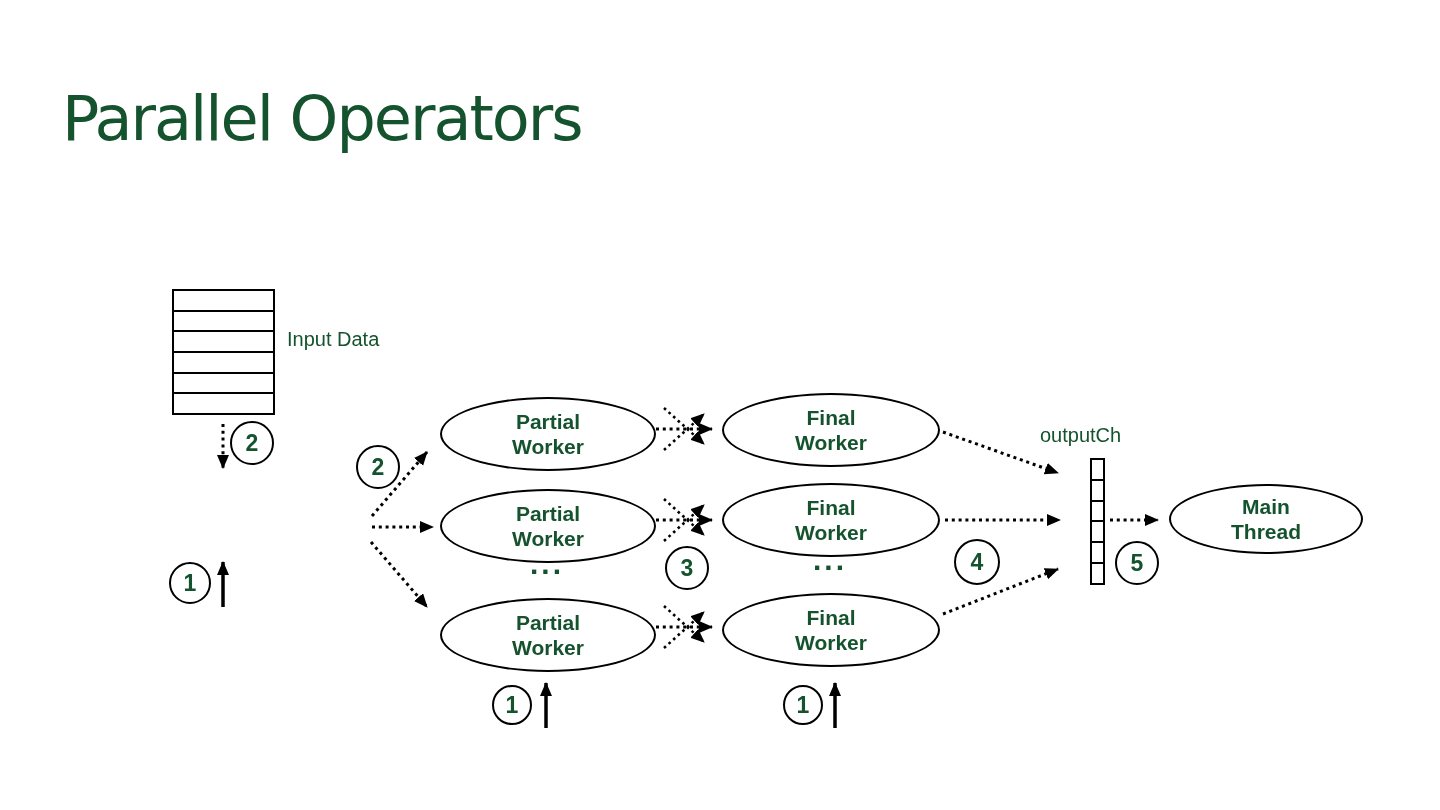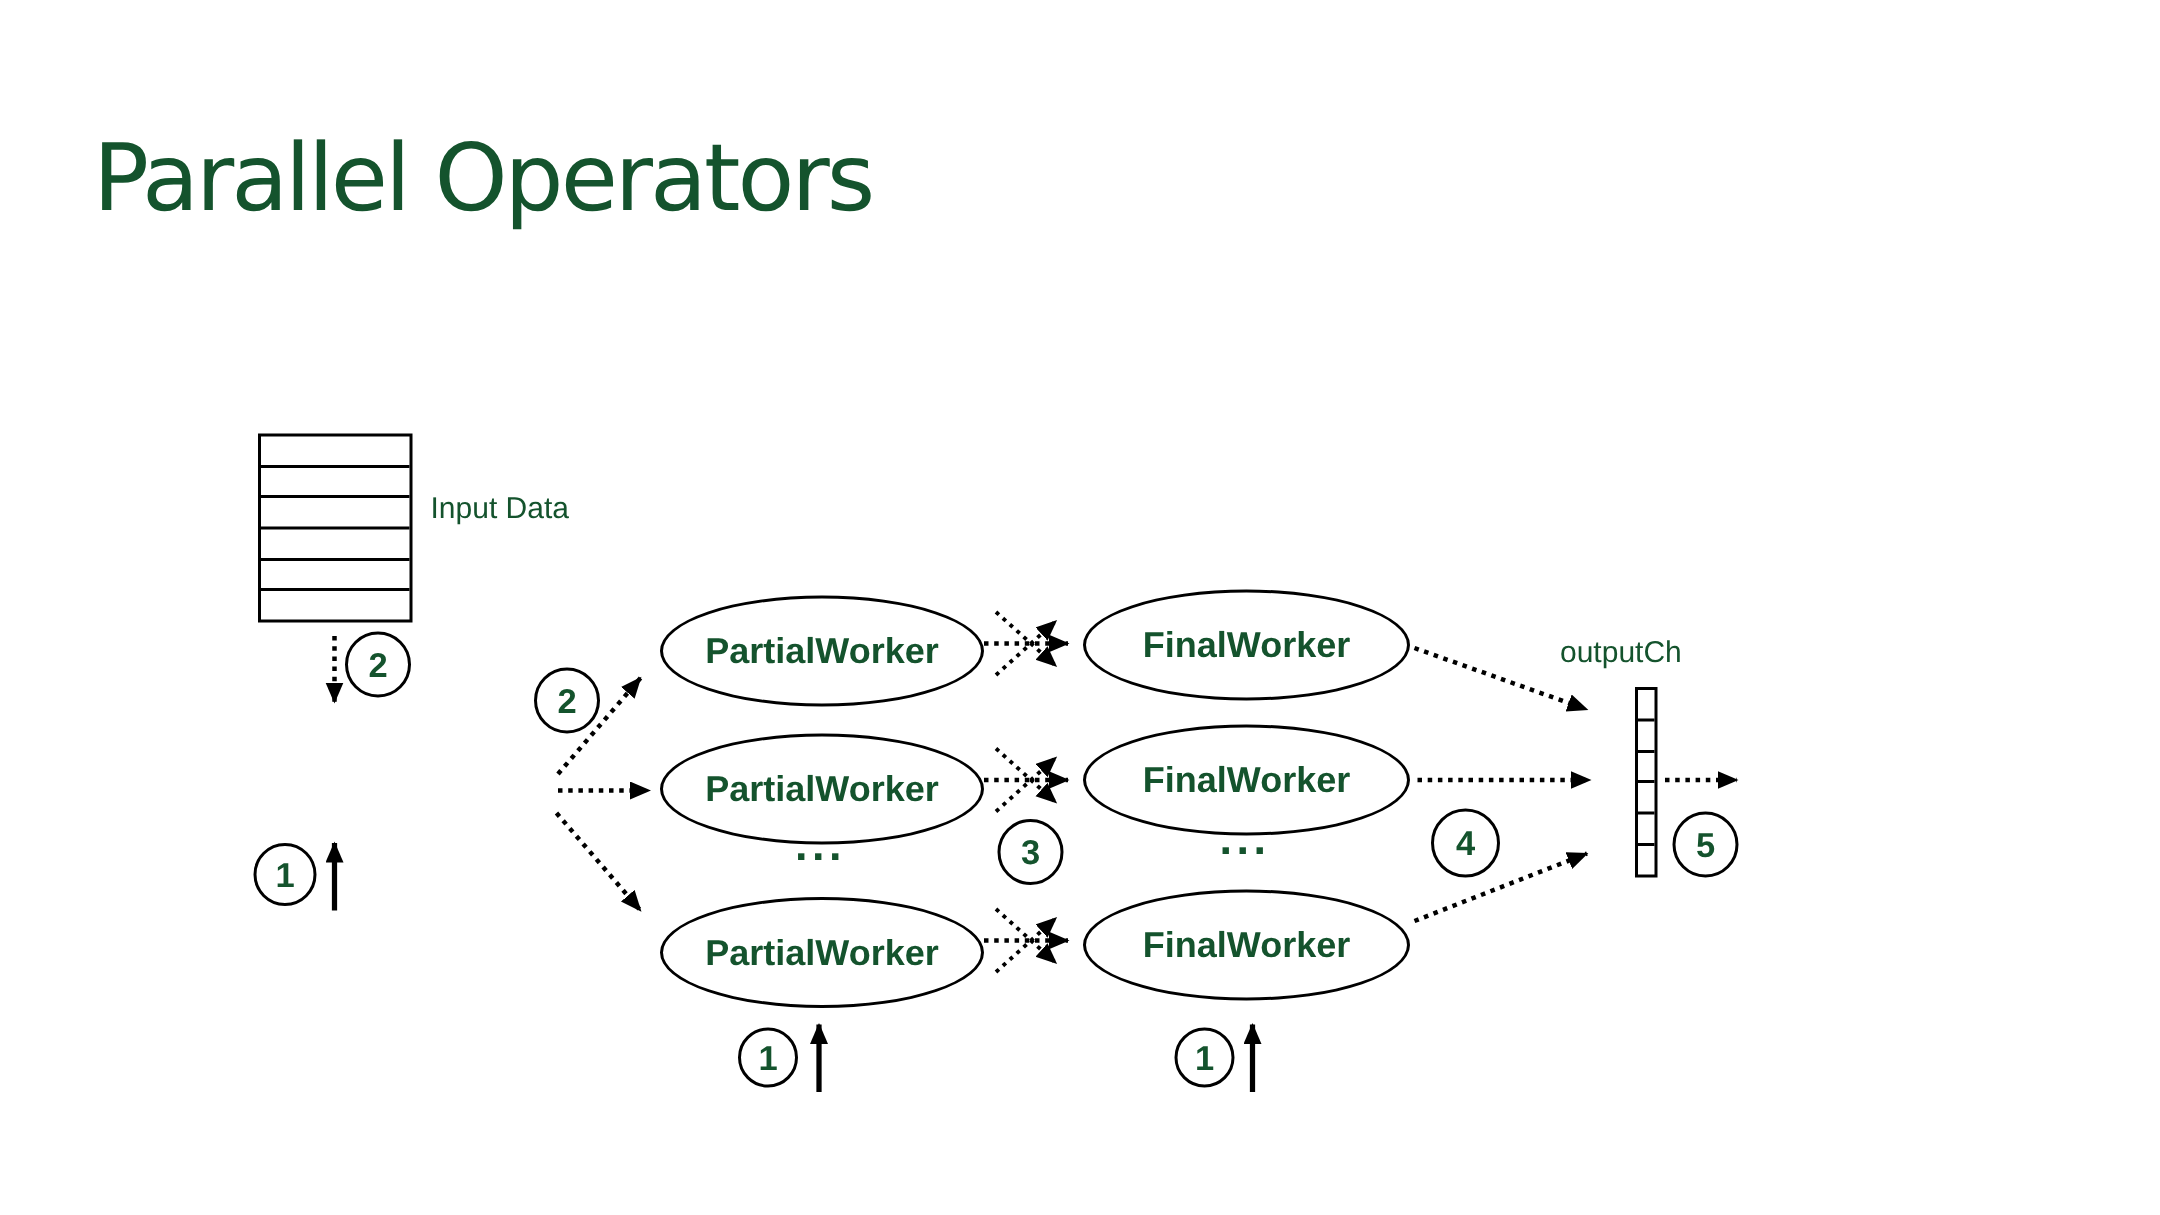--- a/index.html
+++ b/index.html
@@ -13,23 +13,23 @@
     font-size: 62px; font-weight: 400; letter-spacing: -2px;
     font-family: "DejaVu Sans", "Liberation Sans", sans-serif;
     white-space: nowrap;
   }
   .arrows { position: absolute; left: 0; top: 0; pointer-events: none; }
   .dotted { stroke: #000; stroke-width: 3; stroke-dasharray: 3 3.8; fill: none; }
   .dotted-thin { stroke: #000; stroke-width: 2.6; stroke-dasharray: 2.6 3.6; fill: none; }
   .solid-line { stroke: #000; stroke-width: 3.5; fill: none; }
   .ellipse {
     position: absolute; border: 2.5px solid #000; border-radius: 50%;
-    background: #fff; display: flex; 
+    background: #fff; display: flex; flex-direction: column;
     align-items: center; justify-content: center; text-align: left;
-    font-size: 24px; line-height: 25px; font-weight: 600;
+    font-size: 21px; line-height: 25px; font-weight: 600;
     box-sizing: border-box;
   }
   .stack {
     position: absolute; border: 2px solid #000; background: #fff;
     display: flex; flex-direction: column; box-sizing: border-box;
   }
   .stack .cell { flex: 1; border-bottom: 2px solid #000; }
   .stack .cell:last-child { border-bottom: none; }
   .lbl { position: absolute; font-size: 20px; font-weight: 400; white-space: nowrap; }
   .badge {
@@ -135,20 +135,24 @@
   <div class="lbl" style="left:1040px; top:424px; width:116px; text-align:left;">outputCh</div>
   <div class="stack" style="left:1090px; top:458px; width:15px; height:127px;">
       <div class="cell"></div>
       <div class="cell"></div>
       <div class="cell"></div>
       <div class="cell"></div>
       <div class="cell"></div>
       <div class="cell"></div>
     </div>
 
+  <div class="ellipse" style="left:1169px; top:484px; width:194px; height:70px;">
+    <span>Main</span>
+    <span>Thread</span>
+  </div>
 
   <div class="badge" style="left:230px; top:421px; width:44px; height:44px;">2</div>
   <div class="badge" style="left:169px; top:562px; width:42px; height:42px;">1</div>
   <div class="badge" style="left:356px; top:445px; width:44px; height:44px;">2</div>
   <div class="badge" style="left:665px; top:546px; width:44px; height:44px;">3</div>
   <div class="badge" style="left:954px; top:539px; width:46px; height:46px;">4</div>
   <div class="badge" style="left:1115px; top:541px; width:44px; height:44px;">5</div>
   <div class="badge" style="left:492px; top:685px; width:40px; height:40px;">1</div>
   <div class="badge" style="left:783px; top:685px; width:40px; height:40px;">1</div>
 

